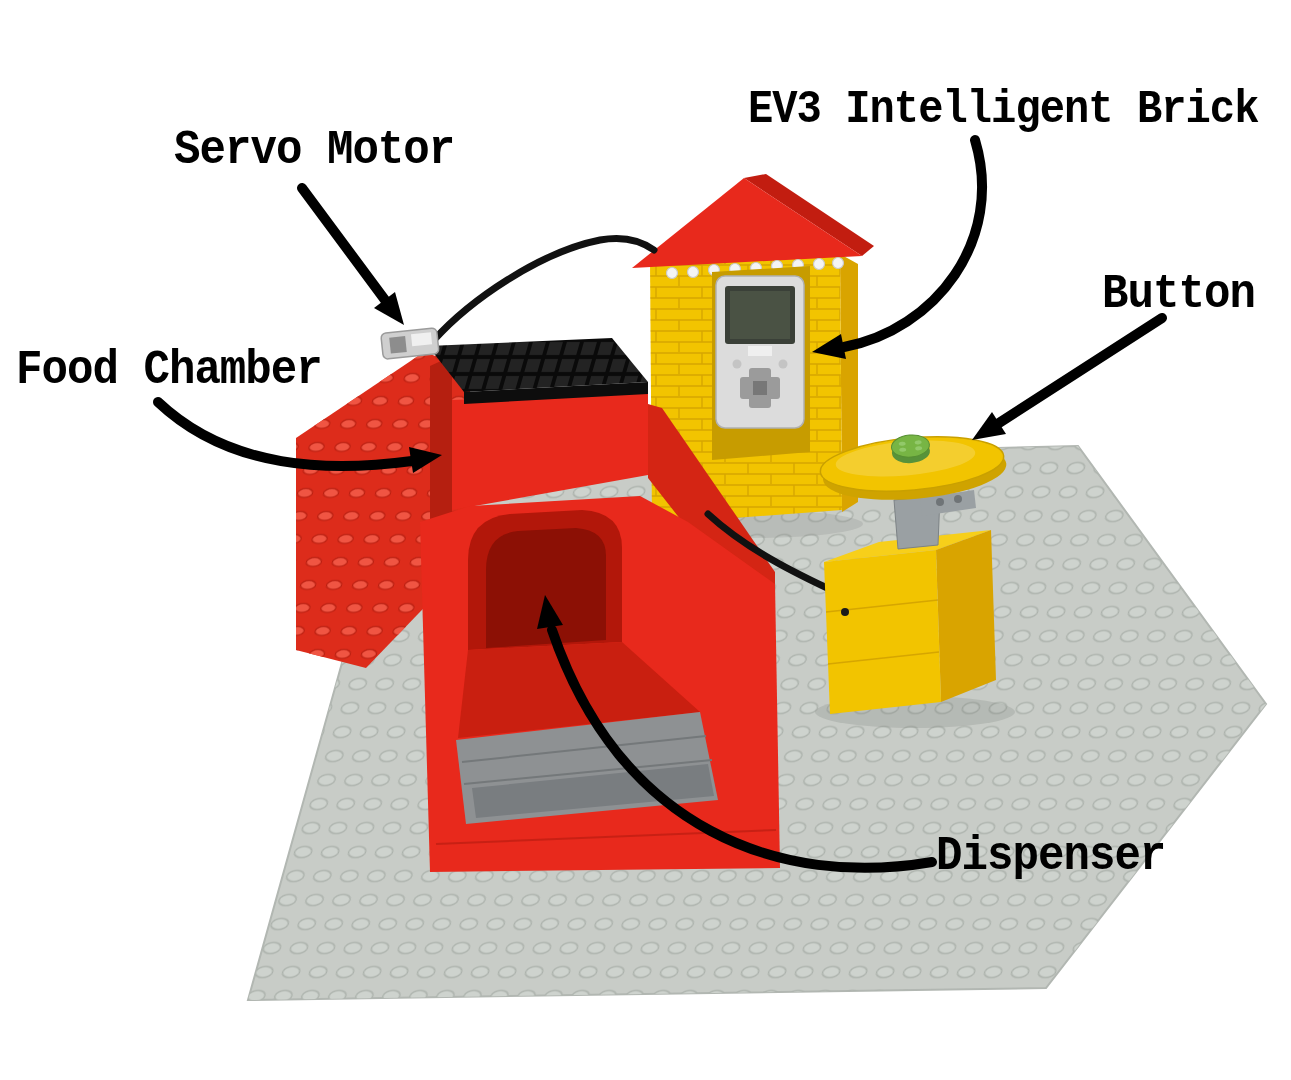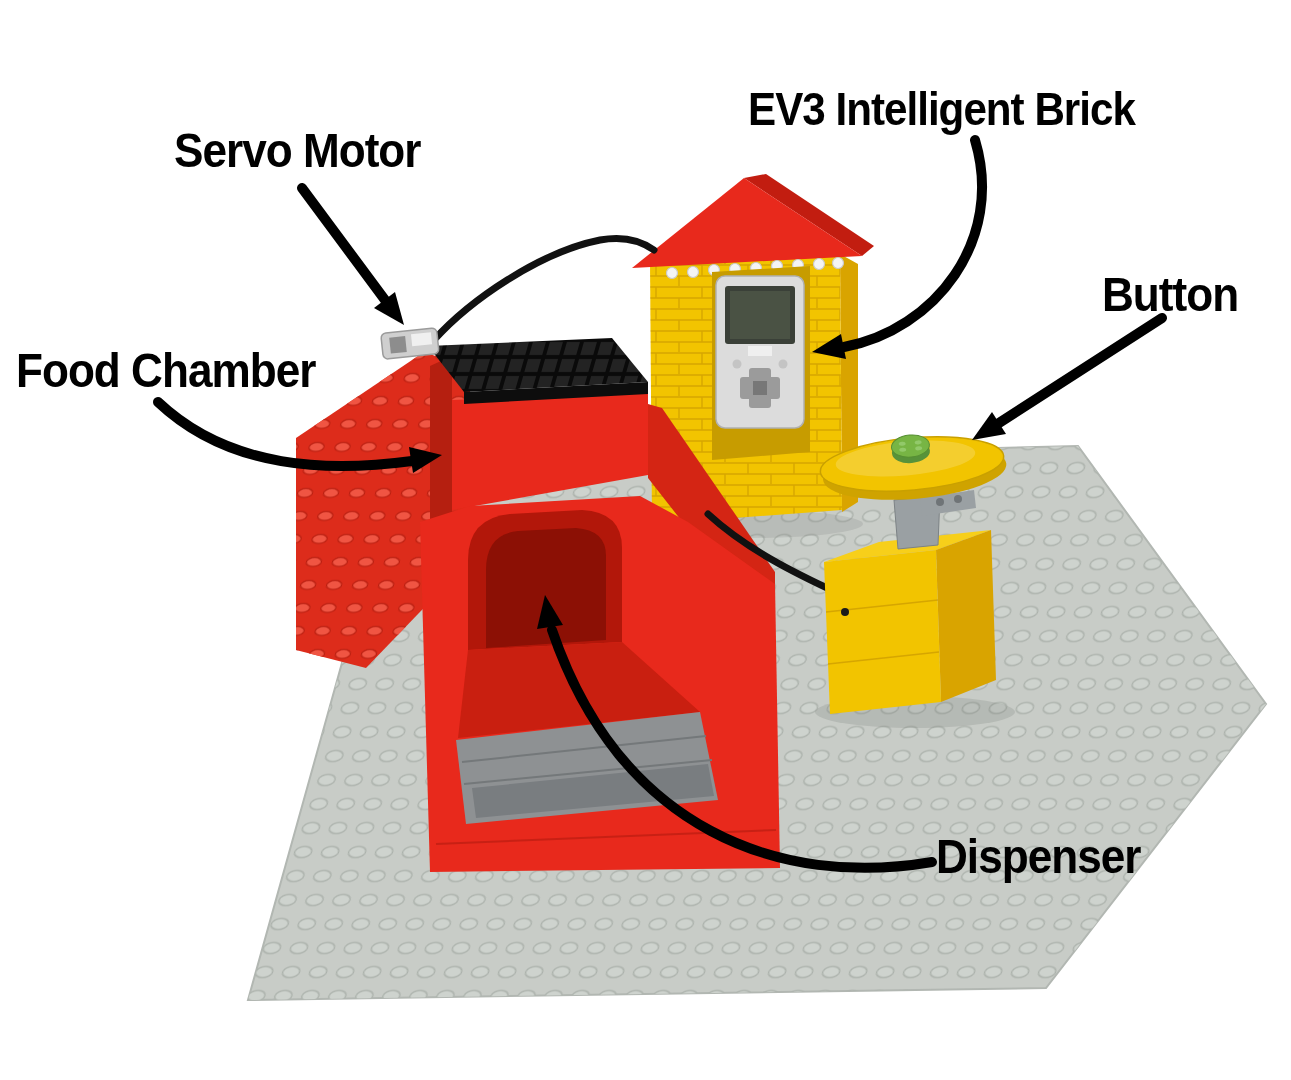--- a/index.html
+++ b/index.html
@@ -1,17 +1,17 @@
 <!DOCTYPE html>
 <html><head>
 <meta charset="utf-8">
 <style>
   html,body{margin:0;padding:0;background:#ffffff;}
   .stage{position:relative;width:1291px;height:1072px;background:#ffffff;overflow:hidden;
-         font-family:Liberation Sans, sans-serif;}
+         font-family:Liberation Mono, monospace;}
   .stage svg{position:absolute;left:0;top:0;}
   .label{position:absolute;font-weight:bold;font-size:45px;color:#000;
          letter-spacing:-1px;white-space:nowrap;transform:scale(0.98,1.06);transform-origin:left top;}
   .lbl-servo{left:174px;top:124px;}
   .lbl-ev3{left:748px;top:84px;font-size:43px;}
   .lbl-button{left:1102px;top:268px;}
   .lbl-food{left:16px;top:344px;}
   .lbl-dispenser{left:936px;top:830px;}
   .arrow-line{stroke:#000;stroke-width:10;fill:none;stroke-linecap:round;}
   .arrow-head{fill:#000;stroke:none;}

